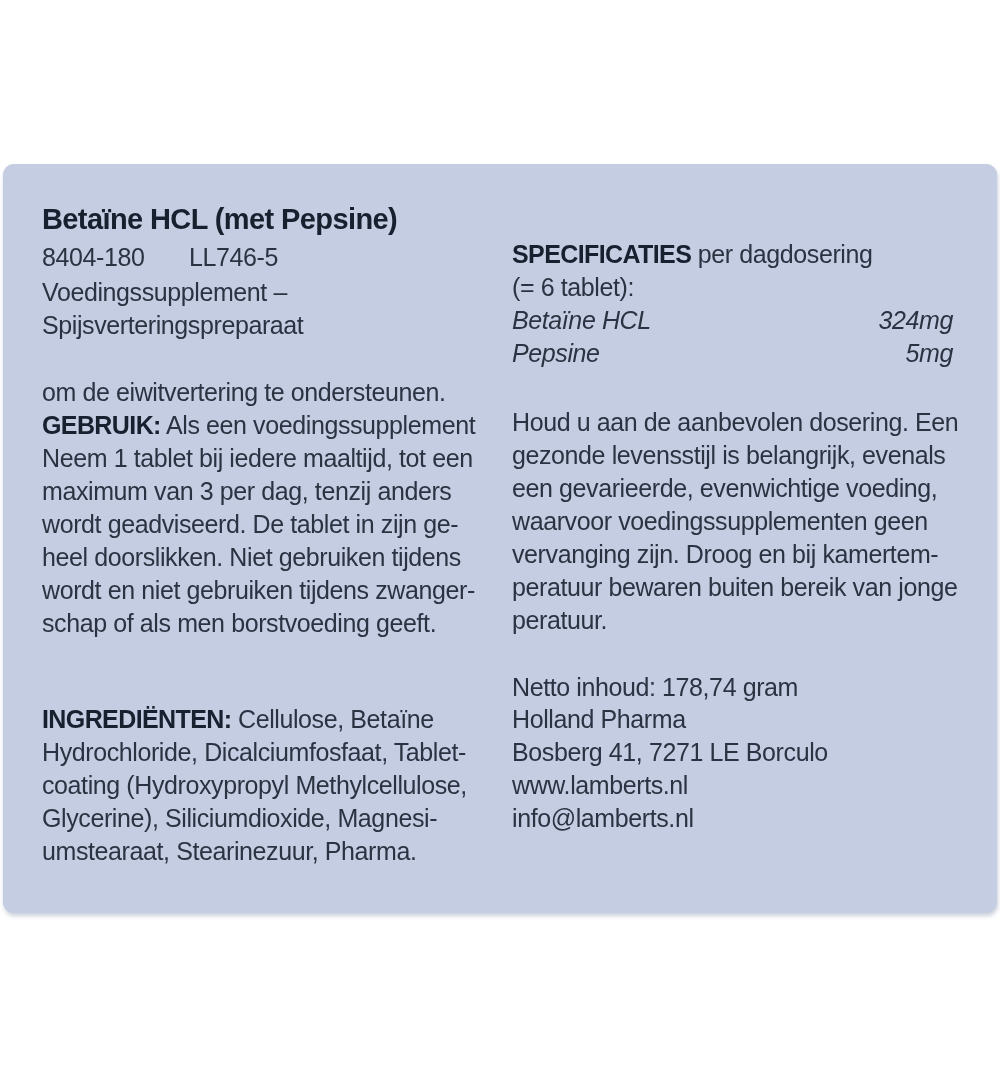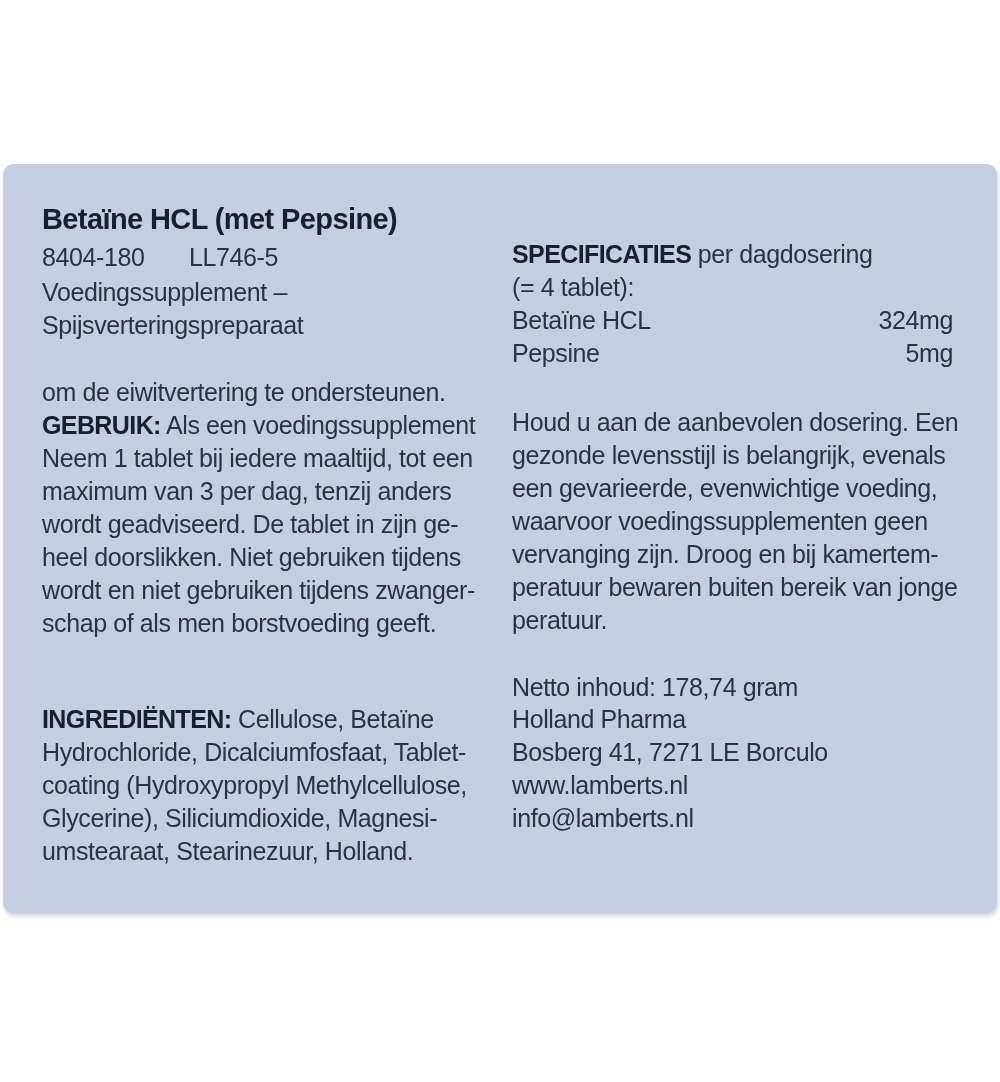--- a/index.html
+++ b/index.html
@@ -49,21 +49,21 @@
     white-space: nowrap;
   }
   .codes { position: absolute; top: 77px; left: 0; }
   .codes .code { margin-right: 38px; }
   .codes .code:last-child { margin-right: 0; }
   .subtitle { position: absolute; top: 112px; left: 0; }
   .gebruik-block { position: absolute; top: 212px; left: 0; }
   .ingredienten-block { position: absolute; top: 539px; left: 0; }
 
   .spec-block { position: absolute; top: 74px; left: 0; width: 441px; }
-  .spec-row { display: flex; justify-content: space-between; }
+  .spec-row { display: flex; justify-content: space-between; font-style: italic; }
   .advies-block { position: absolute; top: 242px; left: 0; }
   .netto-line { position: absolute; top: 507px; left: 0; }
   .contact-block { position: absolute; top: 539px; left: 0; }
 </style>
 </head>
 <body>
 
 <div class="page">
   <div class="label">
 
@@ -94,31 +94,31 @@
         <div class="line">schap of als men borstvoeding geeft.</div>
       </div>
 
       <div class="ingredienten-block">
         <div class="line">
           <span class="bold">INGREDIËNTEN:</span><span> Cellulose, Betaïne</span>
         </div>
         <div class="line">Hydrochloride, Dicalciumfosfaat, Tablet-</div>
         <div class="line">coating (Hydroxypropyl Methylcellulose,</div>
         <div class="line">Glycerine), Siliciumdioxide, Magnesi-</div>
-        <div class="line">umstearaat, Stearinezuur, Holland.</div>
+        <div class="line">umstearaat, Stearinezuur, Pharma.</div>
       </div>
     </div>
 
     <div class="col col-right">
 
       <div class="spec-block">
         <div class="line">
           <span class="bold">SPECIFICATIES</span><span> per dagdosering</span>
         </div>
-        <div class="line">(= 4 tablet):</div>
+        <div class="line">(= 6 tablet):</div>
         <div class="spec-row line">
           <span>Betaïne HCL</span>
           <span>324mg</span>
         </div>
         <div class="spec-row line">
           <span>Pepsine</span>
           <span>5mg</span>
         </div>
       </div>
 

